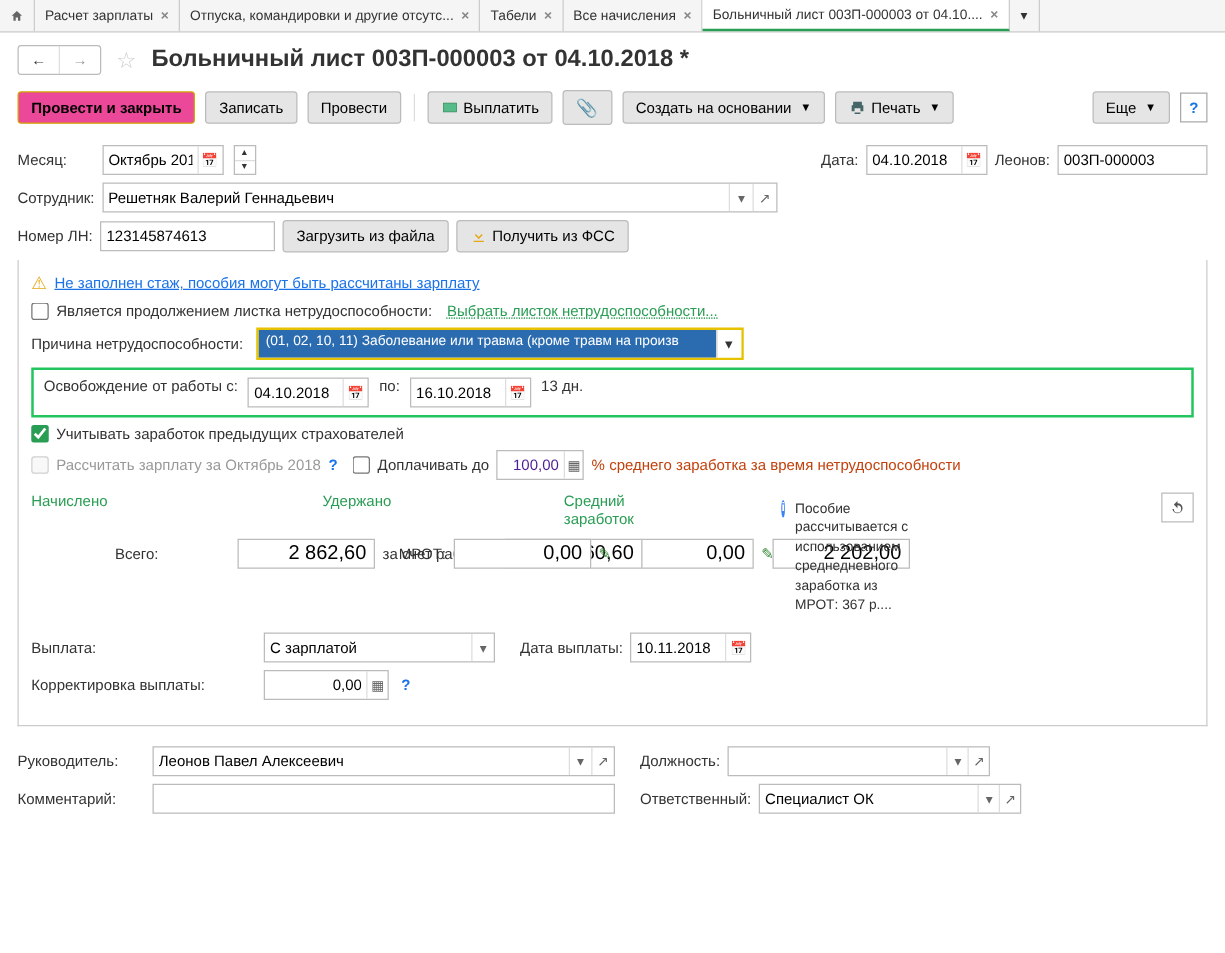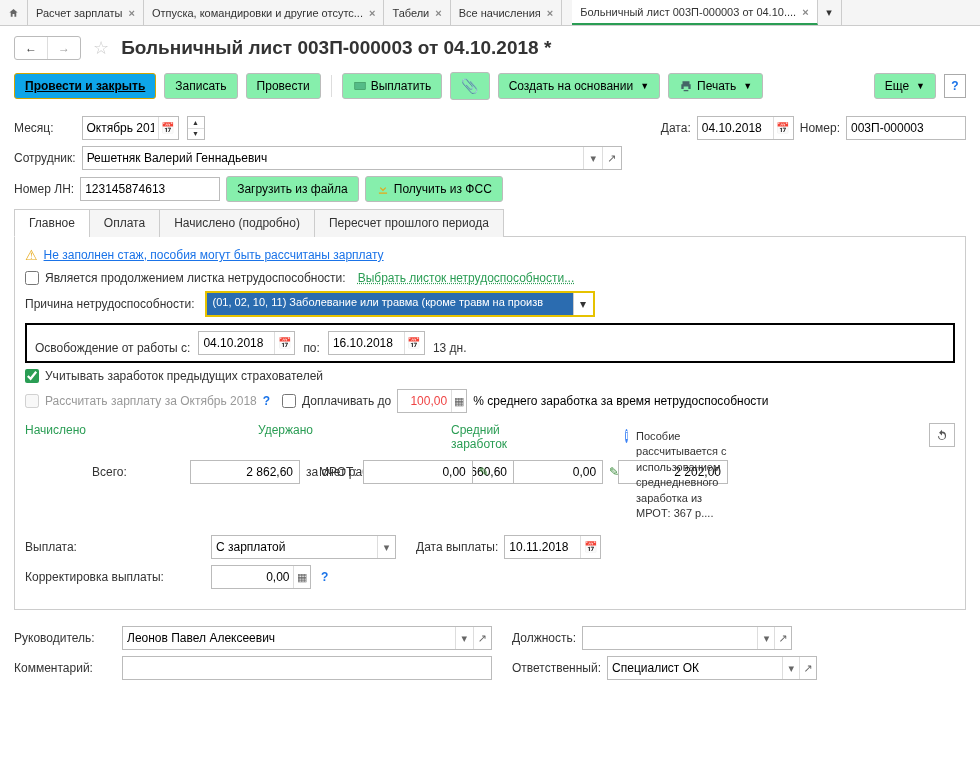--- a/index.html
+++ b/index.html
@@ -1,31 +1,31 @@
 <!DOCTYPE html>
 <html><head>
 <meta charset="utf-8">
 <style>
 * { box-sizing: border-box; margin: 0; padding: 0; }
 body { font-family: Arial, sans-serif; font-size: 12px; background: #fff; width: 980px; color: #333; }
 .tabs-top { display: flex; border-bottom: 1px solid #ccc; background: #f5f5f5; height: 26px; align-items: stretch; }
 .tab { display: flex; align-items: center; padding: 0 8px; border-right: 1px solid #ccc; cursor: pointer; font-size: 11px; white-space: nowrap; }
 .tab.home { width: 28px; justify-content: center; }
-.tab.active { background: #fff; border-bottom: 2px solid #2a9d54; margin-left: 10px; }
+.tab.active { background: #fff; border-bottom: 2px solid #2a9d54; }
 .tab .x { margin-left: 6px; color: #888; font-weight: bold; }
 .tab.more { width: 24px; justify-content: center; }
 .toolbar1 { display: flex; align-items: center; padding: 10px 14px 8px; gap: 8px; }
 .nav-arrows { display: flex; border: 1px solid #bbb; border-radius: 3px; }
 .nav-arrows span { padding: 4px 10px; color: #999; }
 .nav-arrows span:first-child { border-right: 1px solid #ddd; color:#333;}
 .star { font-size: 18px; color: #ccc; margin: 0 4px; }
 .page-title { font-size: 19px; font-weight: bold; }
 .toolbar2 { display: flex; align-items: center; padding: 4px 14px 10px; gap: 8px; flex-wrap: wrap; }
-.btn { border: 1px solid #bbb; background: #86efac; padding: 5px 10px; border-radius: 3px; cursor: pointer; font-size: 12px; display: inline-flex; align-items: center; gap: 4px; }
-.btn.yellow { background: #0ea5e9; border-color: #d4a500; font-weight: bold; text-decoration: underline; }
+.btn { border: 1px solid #bbb; background: #e5e5e5; padding: 5px 10px; border-radius: 3px; cursor: pointer; font-size: 12px; display: inline-flex; align-items: center; gap: 4px; }
+.btn.yellow { background: #ec4899; border-color: #d4a500; font-weight: bold; }
 .btn .caret { font-size: 9px; margin-left: 3px; }
 .sep { width: 1px; height: 22px; background: #ddd; margin: 0 2px; }
 .form-area { padding: 6px 14px; }
 .row { display: flex; align-items: center; margin-bottom: 6px; gap: 6px; }
 .label { white-space: nowrap; }
 .input-wrap { display: flex; border: 1px solid #bbb; background: #fff; height: 24px; align-items: center; }
 .input-wrap input { border: none; outline: none; padding: 0 4px; font-size: 12px; width: 100%; background: transparent; }
 .input-wrap.date input { width: 75px; }
 .icon-btn { width: 20px; height: 22px; display: flex; align-items: center; justify-content: center; border-left: 1px solid #ddd; cursor: pointer; font-size: 11px; color: #666; }
 .stepper { display: flex; flex-direction: column; border: 1px solid #bbb; height: 24px; width: 18px; margin-left: 2px; }
@@ -38,38 +38,38 @@
 .warning { display: flex; align-items: center; gap: 6px; margin-bottom: 8px; }
 .warn-icon { color: #e6a817; font-size: 14px; }
 .link { color: #1a73e8; text-decoration: underline; cursor: pointer; }
 .link.green { color: #2a9d54; text-decoration: underline dotted; }
 .checkbox-row { display: flex; align-items: center; gap: 6px; margin: 6px 0; }
 input[type=checkbox] { width: 14px; height: 14px; }
 input[type=checkbox].green { accent-color: #2a9d54; }
 .cause-select { display: flex; border: 2px solid #e6c200; height: 26px; align-items: stretch; width: 390px; }
 .cause-select .val { flex: 1; background: #2b6cb0; color: #fff; padding: 3px 6px; overflow: hidden; white-space: nowrap; font-size: 11px; }
 .cause-select .caret-btn { width: 20px; display: flex; align-items: center; justify-content: center; border-left: 1px solid #ccc; cursor: pointer; background:#fff; }
-.red-box { border: 2px solid #000000; padding: 6px 8px; display: flex; align-items: flex-end; gap: 8px; margin-top: 6px; }
+.red-box { border: 2px solid #22c55e; padding: 6px 8px; display: flex; align-items: flex-start; gap: 8px; margin-top: 6px; }
 .disabled-text { color: #999; }
 .totals { display: flex; gap: 18px; margin-top: 10px; }
 .totals-col { display: flex; flex-direction: row; gap: 6px; }
 .totals-col .hdr { color: #2a9d54; font-weight: normal; margin-bottom: 2px; }
 .totals-row { display: flex; align-items: center; gap: 6px; }
-.num-input { border: 1px solid #bbb; height: 24px; text-align: right; padding: 0 6px; font-size: 12px; }
+.num-input { border: 1px solid #bbb; height: 24px; text-align: right; padding: 0 6px; font-size: 16px; }
 .num-input.w110 { width: 110px; }
 .num-input.w90 { width: 90px; }
 .pencil { color: #3a8a3a; cursor: pointer; }
 .recalc-col { display:flex; flex-direction:column; }
 .recalc-box { border: 2px solid #d00; padding: 6px 10px 10px; }
 .info-icon { display: inline-block; width: 14px; height: 14px; border-radius: 50%; background: #3b82f6; color: #fff; font-size: 10px; text-align: center; line-height: 14px; font-weight: bold; }
 .refresh-btn { border: 1px solid #bbb; width: 26px; height: 24px; display: flex; align-items: center; justify-content: center; cursor: pointer; }
 .footer { padding: 10px 14px 14px; }
 .spacer-flex { flex: 1; }
 .help-q { border:1px solid #aaa; width:22px; height:24px; display:flex;align-items:center;justify-content:center; color:#1a73e8; font-weight:bold; cursor:pointer;}
-.gray-text { color: #000000; }
+.gray-text { color: #c2410c; }
 .attach-icon { color:#777; font-size:14px;}
 svg.ico { width:14px; height:14px; }
 </style>
 </head>
 <body>
 
 <div class="tabs-top">
   <div class="tab home">
     <svg class="ico" viewBox="0 0 24 24">
         <path fill="#666" d="M12 3l9 8h-3v9h-4v-6H10v6H6v-9H3z"></path>
@@ -150,21 +150,21 @@
     <div class="stepper">
         <span>▲</span>
         <span>▼</span>
       </div>
     <div class="spacer-flex"></div>
     <span class="label">Дата:</span>
     <div class="input-wrap date">
       <input value="04.10.2018" style="">
       <span class="icon-btn">📅</span>
     </div>
-    <span class="label">Номер:</span>
+    <span class="label">Леонов:</span>
     <div class="input-wrap" style="width:120px">
         <input value="003П-000003" style="">
       </div>
   </div>
 
   <div class="row">
     <span class="label">Сотрудник:</span>
     <div class="input-wrap" style="flex:0 0 540px">
       <input value="Решетняк Валерий Геннадьевич" style="">
       <span class="icon-btn">▾</span>
@@ -179,26 +179,20 @@
       </div>
     <button class="btn">Загрузить из файла</button>
     <button class="btn">
       <svg class="ico" viewBox="0 0 24 24">
           <path fill="#e6a817" d="M12 3v10l4-4 1.4 1.4L12 16 6.6 10.4 8 9l4 4V3h0zM5 18h14v2H5z"></path>
         </svg>
       <span>Получить из ФСС</span>
     </button>
   </div>
 
-  <div class="subtabs">
-    <div class="subtab active">Главное</div>
-    <div class="subtab">Оплата</div>
-    <div class="subtab">Начислено (подробно)</div>
-    <div class="subtab">Пересчет прошлого периода</div>
-  </div>
 
   <div class="tabpane">
     <div class="warning">
       <span class="warn-icon">⚠</span>
       <span class="link">Не заполнен стаж, пособия могут быть рассчитаны зарплату</span>
     </div>
 
     <div class="checkbox-row">
       <input type="checkbox" style="">
       <span class="label">Является продолжением листка нетрудоспособности:</span>
@@ -232,21 +226,21 @@
       <span class="label">Учитывать заработок предыдущих страхователей</span>
     </div>
 
     <div class="checkbox-row">
       <input type="checkbox" disabled="" style="">
       <span class="disabled-text">Рассчитать зарплату за Октябрь 2018</span>
       <span class="help-q" style="border:none;width:auto;height:auto">?</span>
       <input type="checkbox" style="margin-left: 6px;">
       <span class="label">Доплачивать до</span>
       <div class="input-wrap" style="width:70px">
-        <input disabled="" style="text-align: right; color: #ef4444;" value="100,00">
+        <input disabled="" style="text-align: right; color: #4c1d95;" value="100,00">
         <span class="icon-btn">▦</span>
       </div>
       <span class="gray-text">% среднего заработка за время нетрудоспособности</span>
     </div>
 
     <div class="totals">
       <div class="totals-col" style="width:215px">
         <div class="hdr">Начислено</div>
         <div class="totals-row">
             <span class="label" style="width:92px">Всего:</span>

